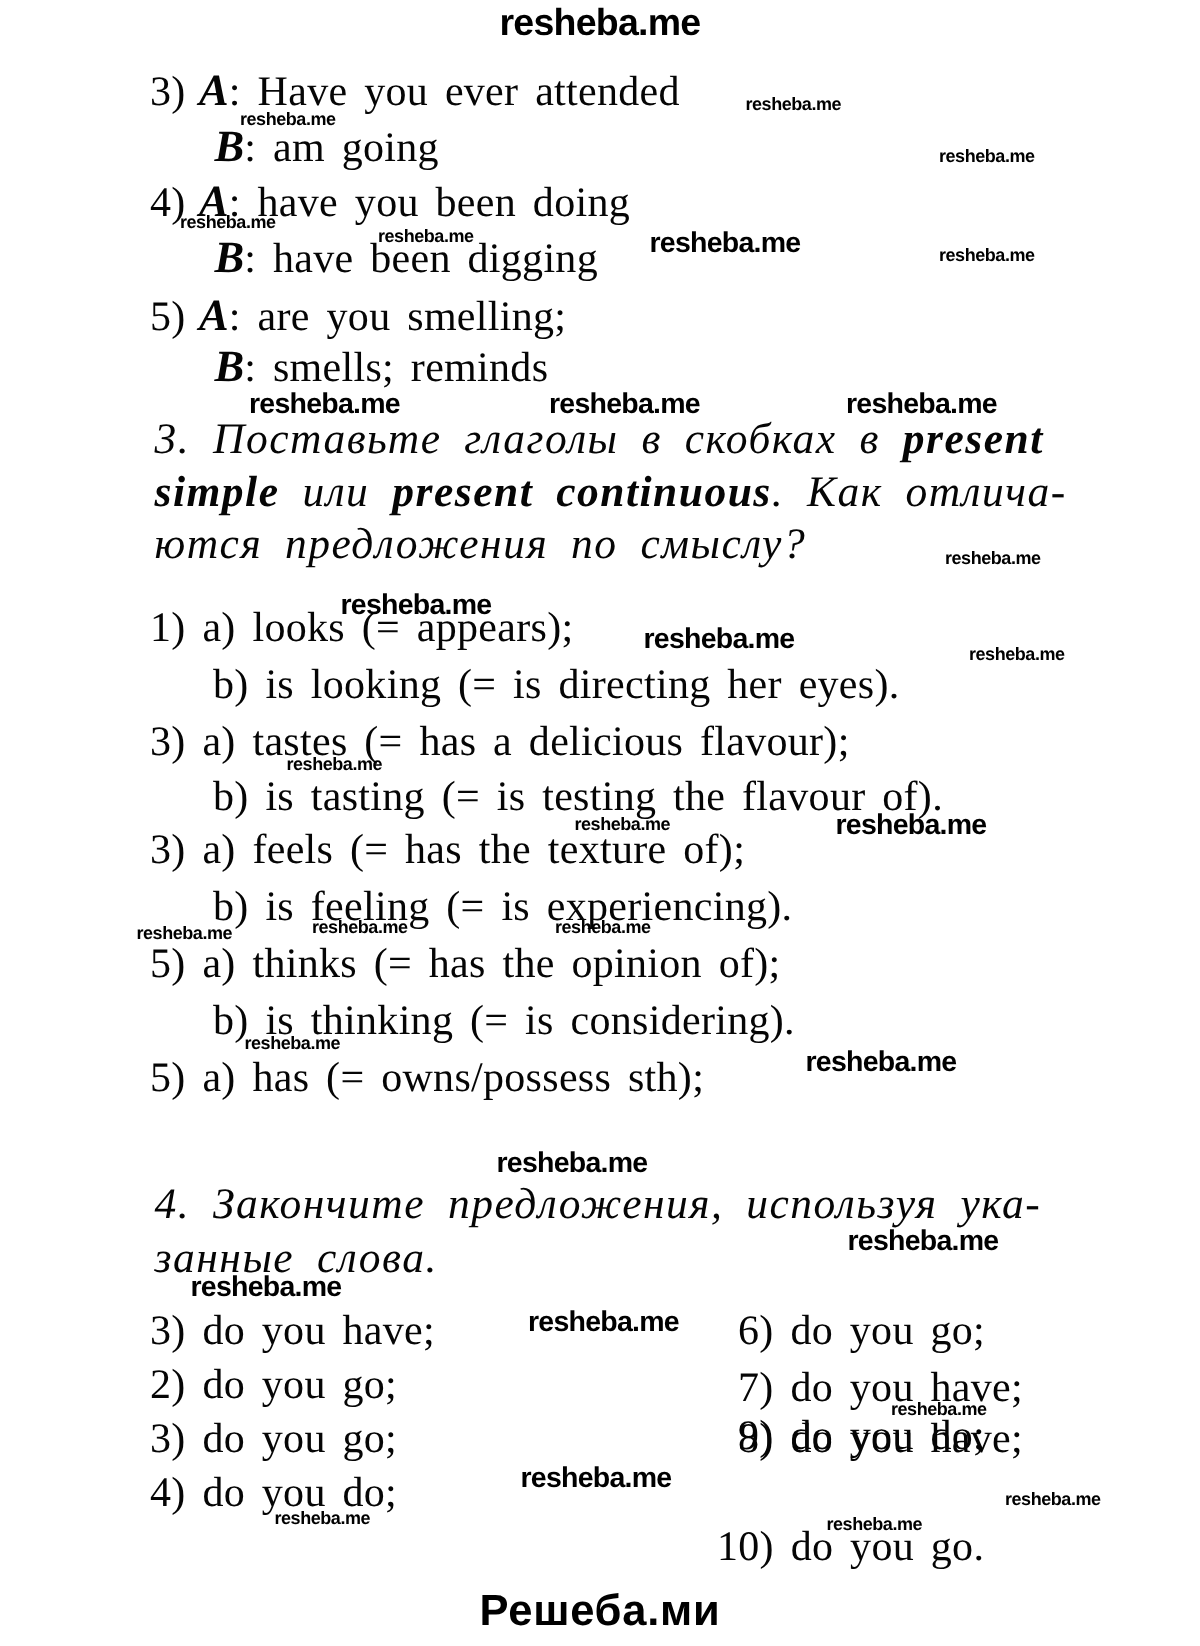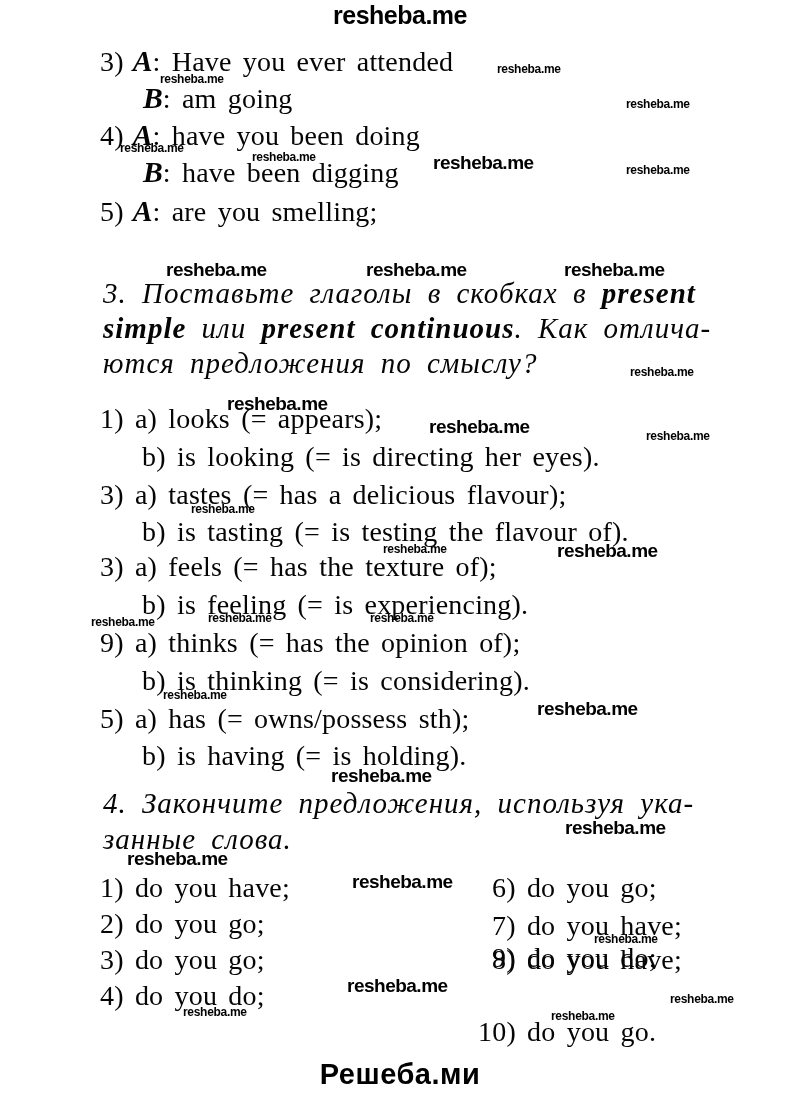--- a/index.html
+++ b/index.html
@@ -73,44 +73,46 @@
   <div class="line eng" style="left:100px;top:119px">
     <span class="num">4)</span><span class="spk">A</span><span>: have you been doing</span>
   </div>
   <div class="line eng" style="left:143px;top:156px">
     <span class="spk">B</span><span>: have been digging</span>
   </div>
 
   <div class="line eng" style="left:100px;top:195px">
     <span class="num">5)</span><span class="spk">A</span><span>: are you smelling;</span>
   </div>
+  <div class="line eng" style="left:143px;top:229px">
+    <span class="spk">B</span><span>: smells; reminds</span>
+  </div>
 
   <div class="line rus" style="left:103px;top:278px">
     <span>3. Поставьте глаголы в скобках в</span> <span class="bold-term">present</span>
   </div>
   <div class="line rus" style="left:103px;top:348px">ются предложения по смыслу?</div>
   <div class="line rus" style="left:103px;top:313px">
     <span class="bold-term">simple</span> <span>или</span> <span class="bold-term">present continuous</span><span>. Как отлича-</span>
   </div>
 
   <div class="line eng" style="left:100px;top:404px">1) a) looks (= appears);</div>
   <div class="line eng" style="left:142px;top:442px">b) is looking (= is directing her eyes).</div>
   <div class="line eng" style="left:100px;top:480px">3) a) tastes (= has a delicious flavour);</div>
   <div class="line eng" style="left:142px;top:517px">b) is tasting (= is testing the flavour of).</div>
   <div class="line eng" style="left:100px;top:552px">3) a) feels (= has the texture of);</div>
   <div class="line eng" style="left:142px;top:590px">b) is feeling (= is experiencing).</div>
-  <div class="line eng" style="left:100px;top:628px">9) a) thinks (= has the opinion of);</div>
+  <div class="line eng" style="left:100px;top:628px">5) a) thinks (= has the opinion of);</div>
   <div class="line eng" style="left:142px;top:666px">b) is thinking (= is considering).</div>
   <div class="line eng" style="left:100px;top:704px">5) a) has (= owns/possess sth);</div>
-  <div class="line eng" style="left:142px;top:741px">b) is having (= is holding).</div>
 
   <div class="line rus" style="left:103px;top:788px">4. Закончите предложения, используя ука-</div>
   <div class="line rus" style="left:103px;top:824px">занные слова.</div>
 
-  <div class="line eng" style="left:100px;top:873px">1) do you have;</div>
+  <div class="line eng" style="left:100px;top:873px">3) do you have;</div>
   <div class="line eng" style="left:100px;top:909px">2) do you go;</div>
   <div class="line eng" style="left:100px;top:945px">3) do you go;</div>
   <div class="line eng" style="left:100px;top:981px">4) do you do;</div>
 
   <div class="line eng" style="left:492px;top:873px">6) do you go;</div>
   <div class="line eng" style="left:492px;top:911px">7) do you have;</div>
   <div class="line eng" style="left:492px;top:945px">8) do you have;</div>
   <div class="line eng" style="left:492px;top:943px">9) do you do;</div>
   <div class="line eng" style="left:478px;top:1017px">10) do you go.</div>
 

